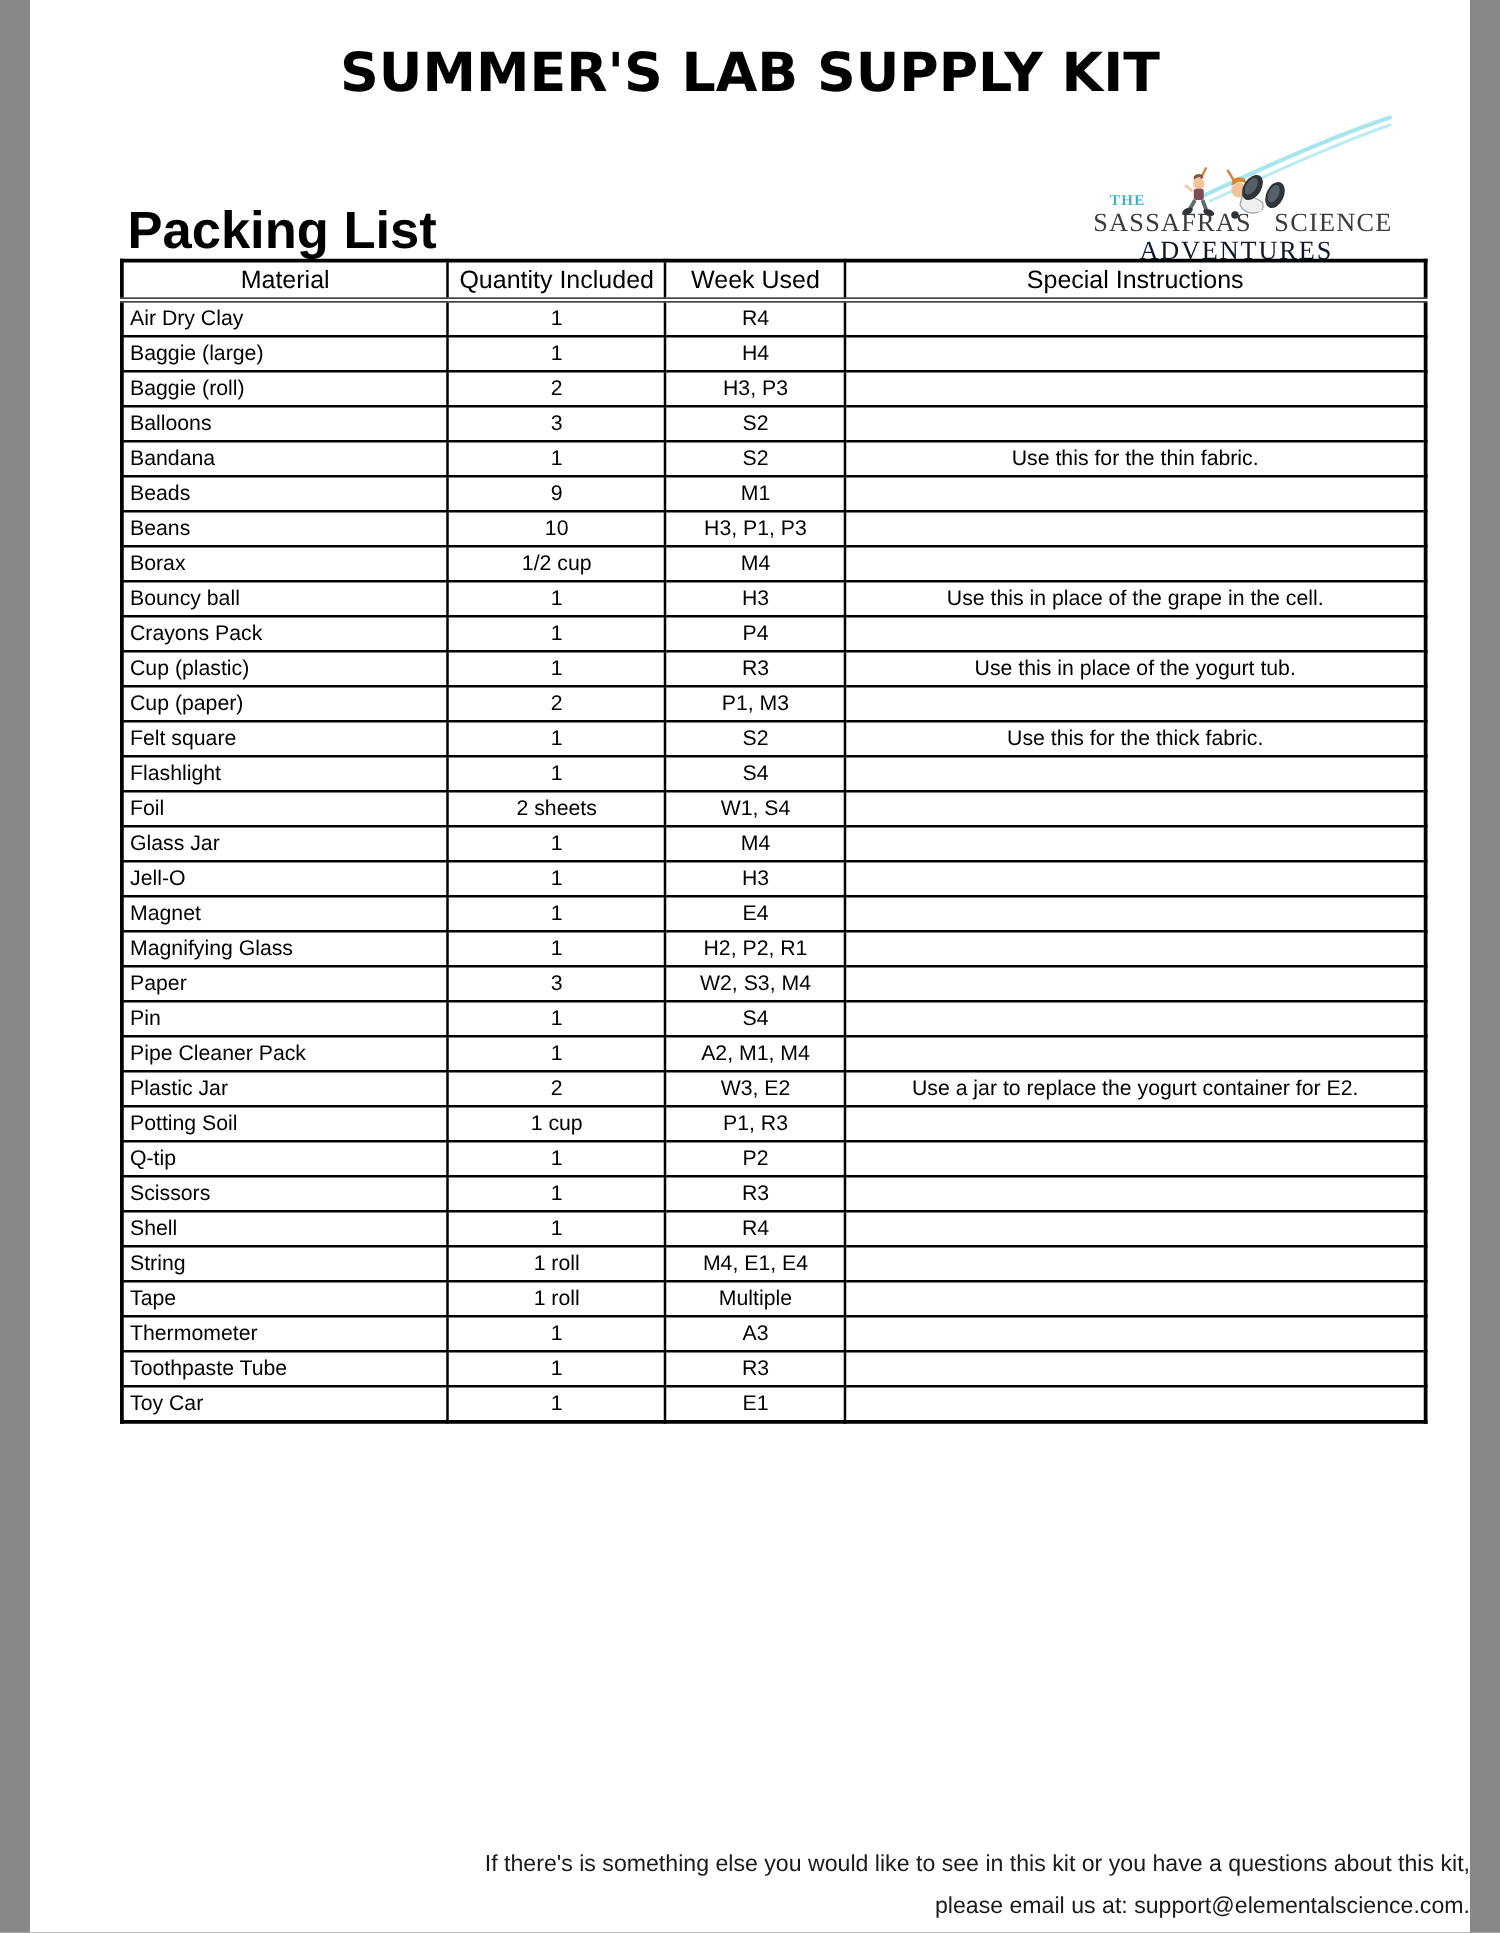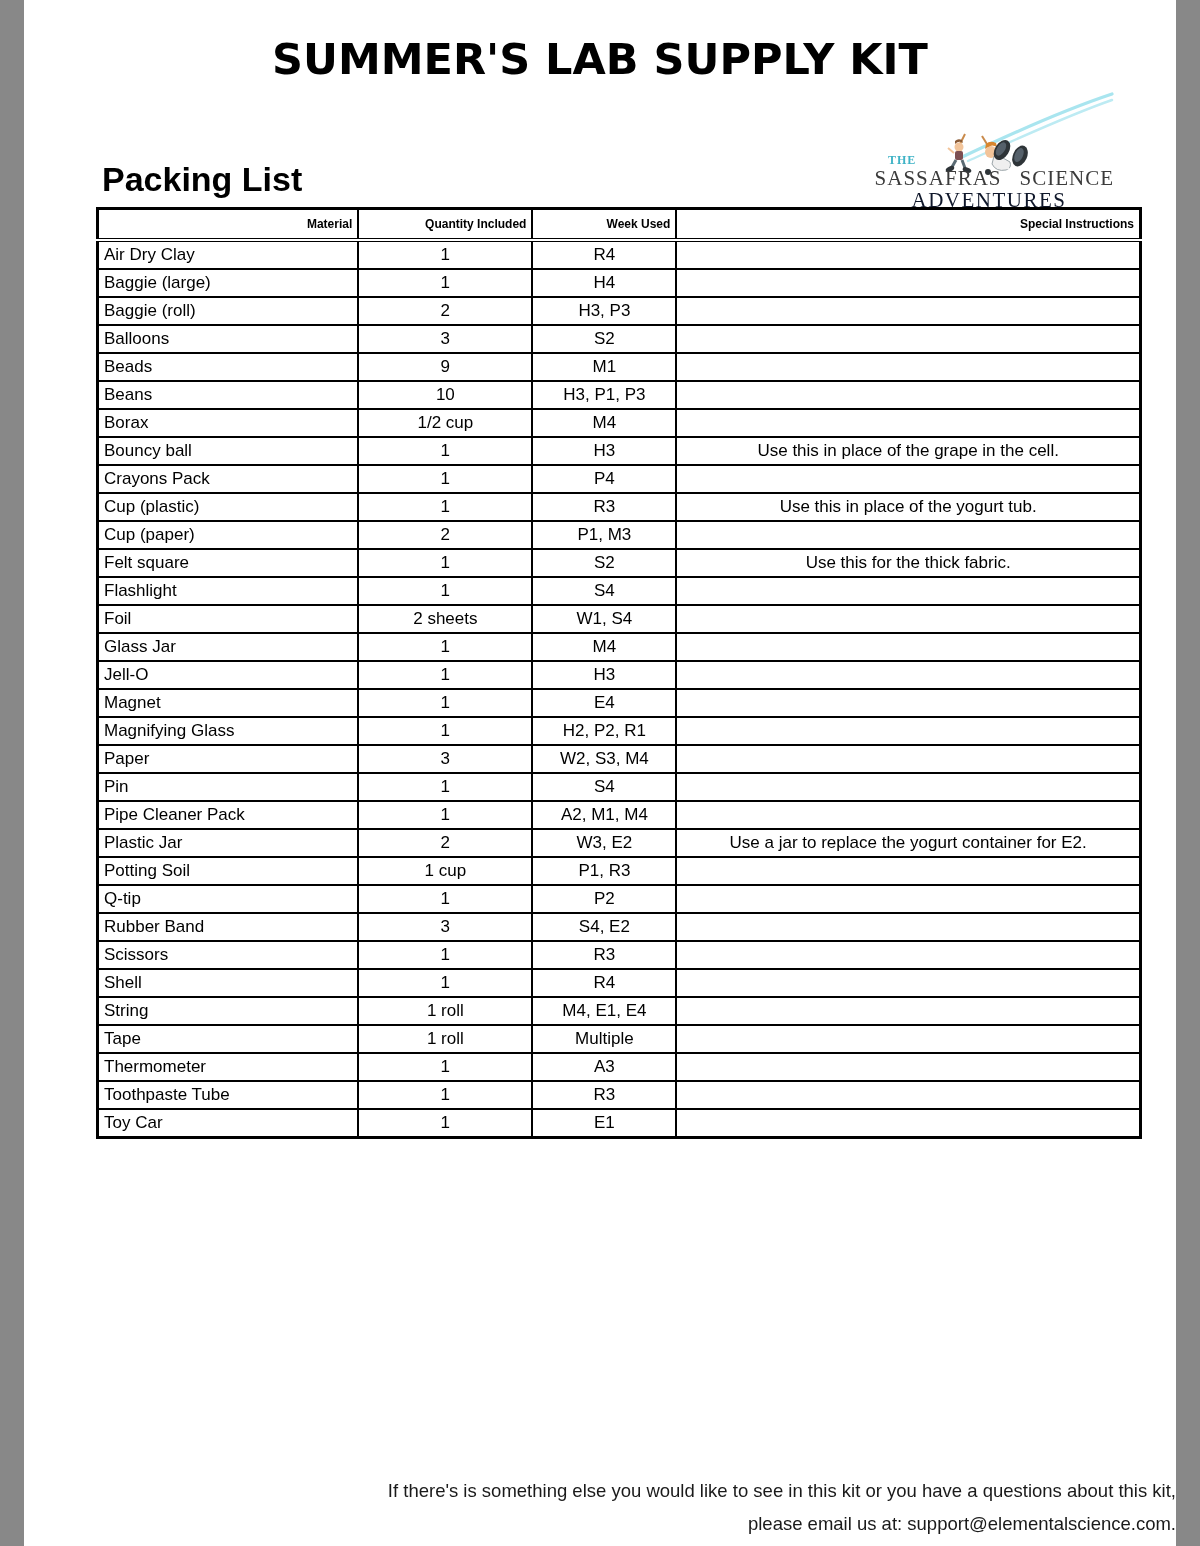--- a/index.html
+++ b/index.html
@@ -75,21 +75,21 @@
     font-family: "Liberation Serif", serif;
     font-size: 21px;
     letter-spacing: 1.5px;
     color: #0f172a;
   }
   
   .section-heading {
     position: absolute;
     top: 160px;
     left: 78px;
-    font-size: 34px;
+    font-size: 42px;
     font-weight: bold;
     color: #000;
   }
   
   table.packing {
     position: absolute;
     top: 207px;
     left: 72px;
     width: 1046px;
     border-collapse: collapse;
@@ -100,23 +100,23 @@
   table.packing th, table.packing td {
     border: 2px solid #000;
     height: 28px;
     padding: 0 5px;
     line-height: 26px;
     white-space: nowrap;
     overflow: hidden;
     vertical-align: middle;
   }
   table.packing thead th {
-    font-weight: bold;
-    font-size: 12px;
-    text-align: right;
+    font-weight: normal;
+    font-size: 20px;
+    text-align: center;
     border-bottom: 4px double #000;
     height: 31px;
   }
   col.c-material { width: 25.0%; }
   col.c-quantity { width: 16.7%; }
   col.c-week     { width: 13.8%; }
   col.c-special  { width: 44.5%; }
   table.packing td:nth-child(1) { text-align: left; }
   table.packing td:nth-child(2),
   table.packing td:nth-child(3),
@@ -213,20 +213,26 @@
           <td>H3, P3</td>
           <td></td>
         </tr>
         <tr>
           <td>Balloons</td>
           <td>3</td>
           <td>S2</td>
           <td></td>
         </tr>
         <tr>
+          <td>Bandana</td>
+          <td>1</td>
+          <td>S2</td>
+          <td>Use this for the thin fabric.</td>
+        </tr>
+        <tr>
           <td>Beads</td>
           <td>9</td>
           <td>M1</td>
           <td></td>
         </tr>
         <tr>
           <td>Beans</td>
           <td>10</td>
           <td>H3, P1, P3</td>
           <td></td>
@@ -333,26 +339,20 @@
           <td>P1, R3</td>
           <td></td>
         </tr>
         <tr>
           <td>Q-tip</td>
           <td>1</td>
           <td>P2</td>
           <td></td>
         </tr>
         <tr>
-          <td>Rubber Band</td>
-          <td>3</td>
-          <td>S4, E2</td>
-          <td></td>
-        </tr>
-        <tr>
           <td>Scissors</td>
           <td>1</td>
           <td>R3</td>
           <td></td>
         </tr>
         <tr>
           <td>Shell</td>
           <td>1</td>
           <td>R4</td>
           <td></td>

